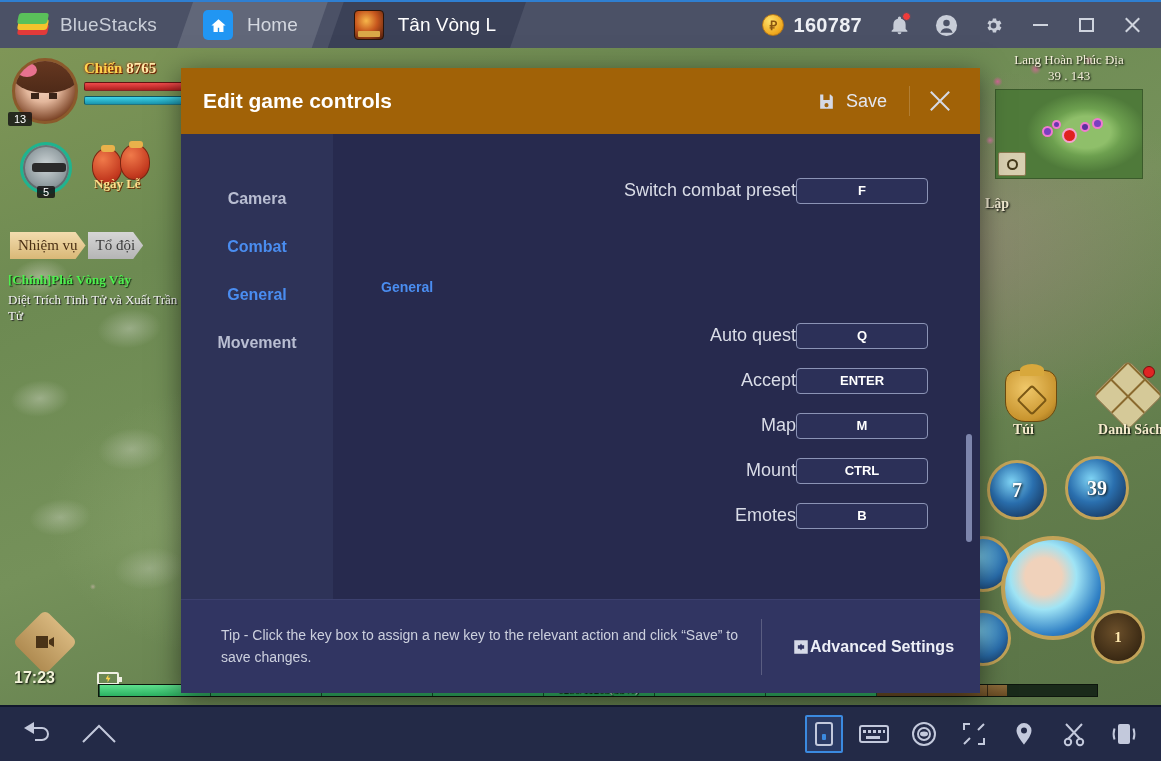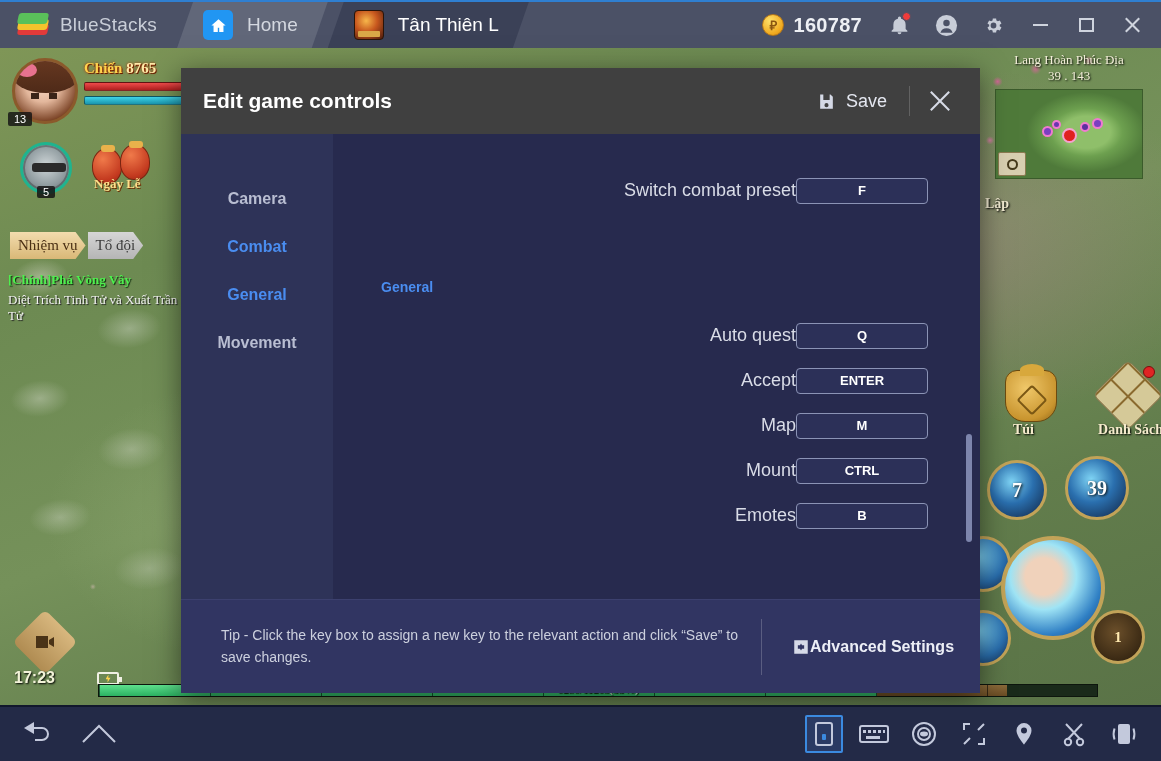--- a/index.html
+++ b/index.html
@@ -291,21 +291,21 @@
   .xp-text { position:absolute; left:0; right:0; top: -2px; text-align:center; color:#dff7e4;
     font-size: 11px; font-weight:bold; text-shadow: 1px 1px 1px #062206; font-family:"Liberation Serif", serif;}
 
   
   .modal {
     position: absolute; left: 181px; top: 68px; width: 799px; height: 625px;
     background: #272a4e; box-shadow: 0 6px 26px rgba(0,0,0,.5);
     display: flex; flex-direction: column; overflow: hidden;
   }
   .modal-head {
-    height: 66px; background: #404040; display:flex; align-items:center;
+    height: 66px; background: #a16207; display:flex; align-items:center;
     padding: 0 18px 0 22px; flex: none;
   }
   .modal-title { color:#ffffff; font-size: 21px; font-weight: bold; flex: 1; }
   .save-btn { display:flex; align-items:center; gap: 10px; cursor:pointer; padding: 8px 14px; }
   .save-btn svg { width: 19px; height: 19px; fill: #d5d9e6; }
   .save-lbl { color:#e4e7f0; font-size: 18px; }
   .head-sep { width:1px; height: 30px; background: rgba(255,255,255,.18); margin: 0 8px; }
   .close-x { width: 44px; height: 44px; display:flex; align-items:center; justify-content:center; cursor:pointer; }
   .close-x span { position:relative; width: 26px; height: 26px; display:block; }
   .close-x span::before, .close-x span::after {
@@ -386,21 +386,21 @@
         <svg viewBox="0 0 24 24">
             <path d="M12 3 2 12h3v9h6v-6h2v6h6v-9h3z"></path>
           </svg>
       </div>
       <div class="tab-label">Home</div>
     </div>
 
     <div class="tab tab-game">
       <div class="skw"></div>
       <div class="game-ico"></div>
-      <div class="tab-label">Tân Thiên L</div>
+      <div class="tab-label">Tân Vòng L</div>
     </div>
 
     <div class="tab-gap"></div>
 
     <div class="tb-right">
       <div class="coin-wrap">
         <div class="coin">₽</div>
         <div class="coin-val">160787</div>
       </div>
       <div class="tb-btn">

